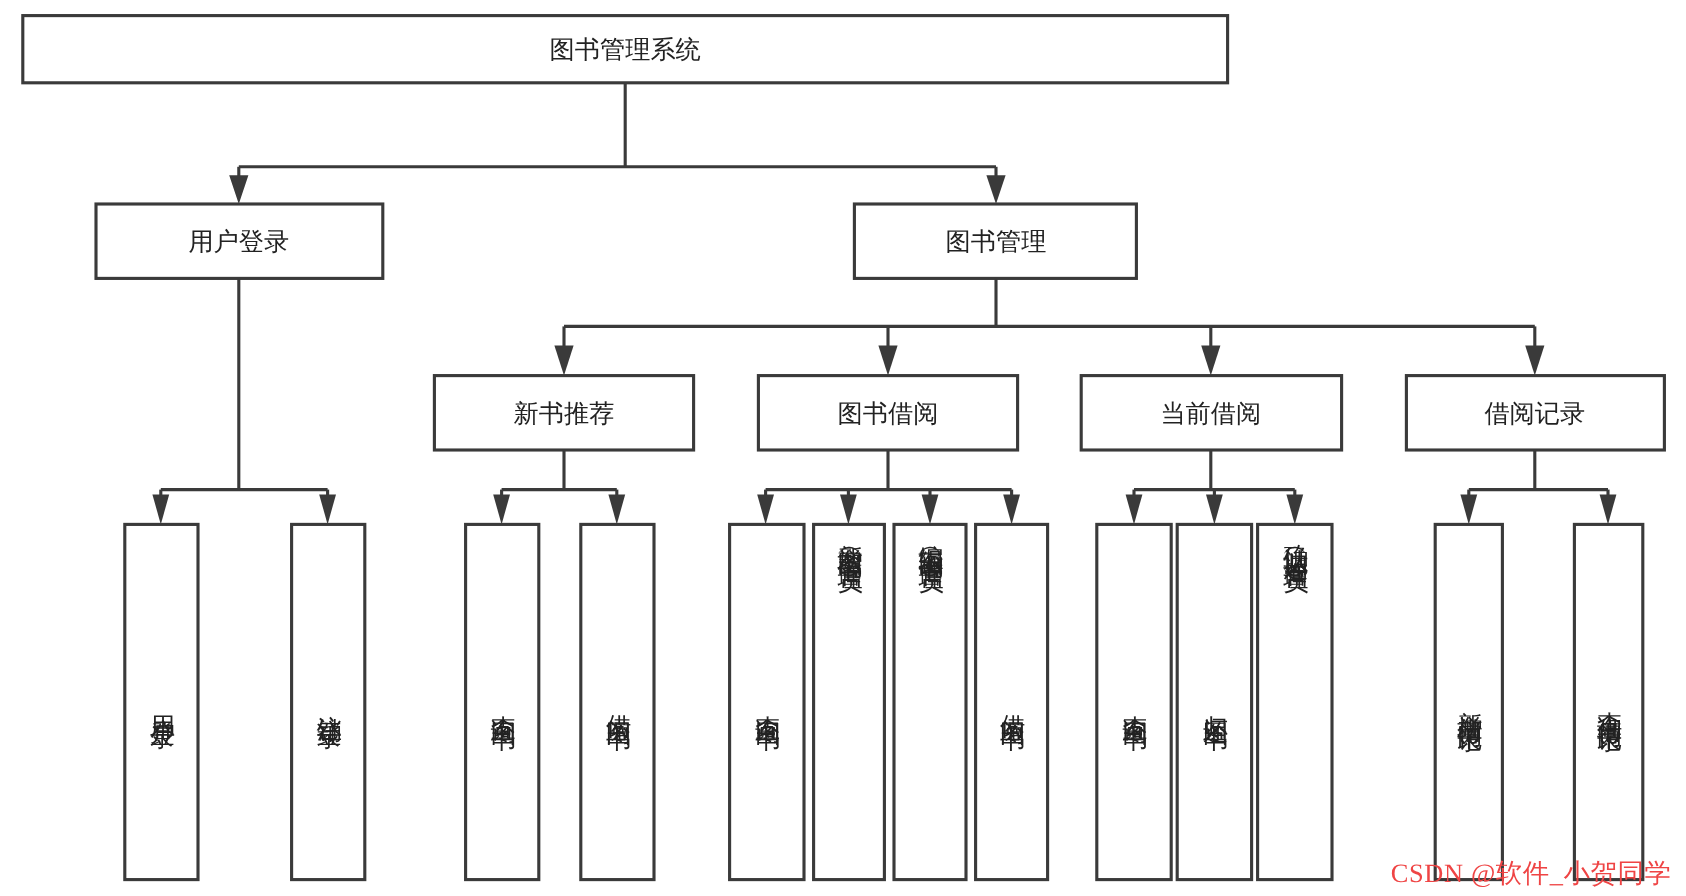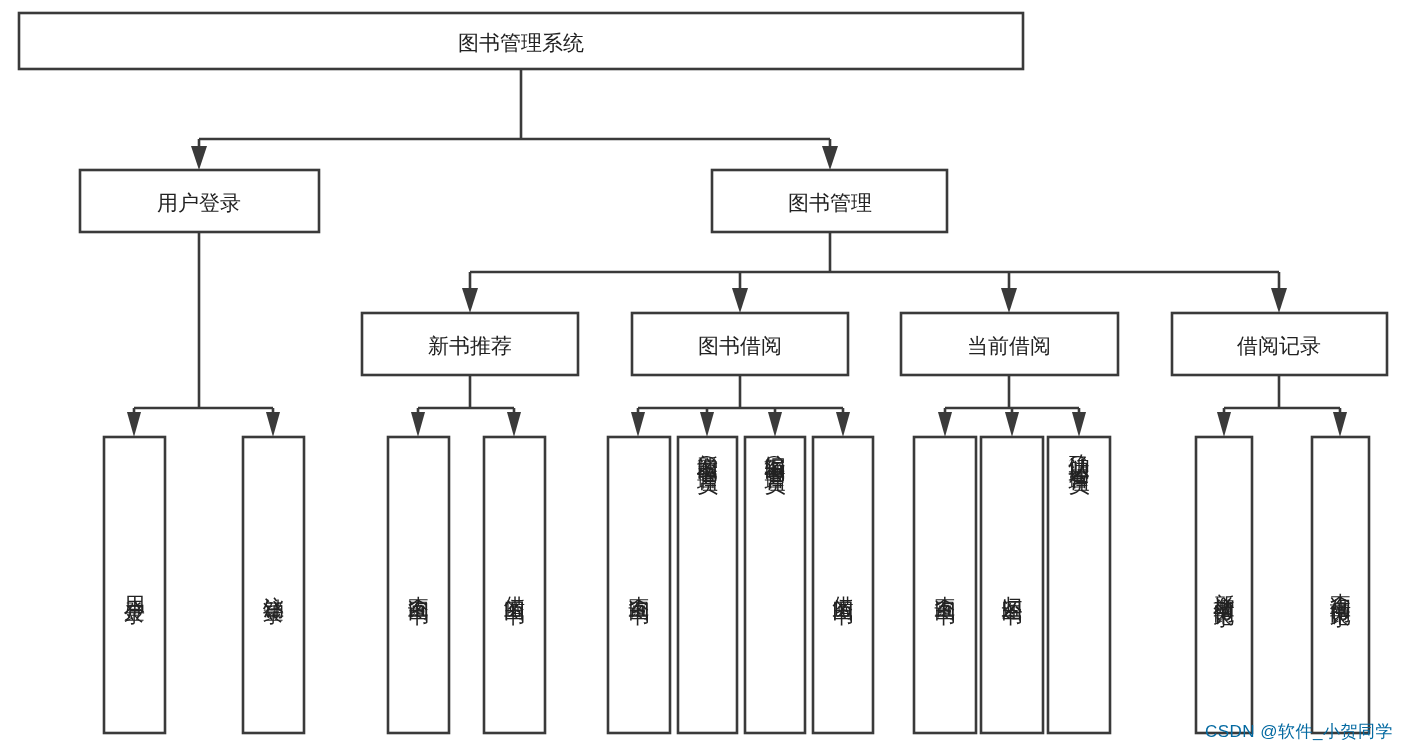--- a/index.html
+++ b/index.html
@@ -61,23 +61,23 @@
     color: #222222;
     letter-spacing: 3px;
     white-space: nowrap;
     pointer-events: none;
     text-align: center;
   }
   .watermark {
     position: absolute;
     right: 12px;
     bottom: 4px;
-    font-family: Liberation Sans, sans-serif;
-    font-size: 17px;
-    color: #0369a1;
+    font-family: Liberation Serif, serif;
+    font-size: 22px;
+    color: #ef4444;
     letter-spacing: 0.5px;
     white-space: nowrap;
   }
 </style>
 </head>
 <body>
 
 <div id="diagram-root">
 
   <svg class="diagram" viewBox="0 0 1405 747">

